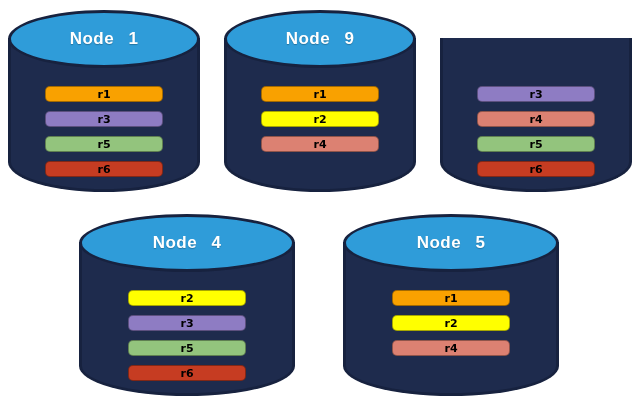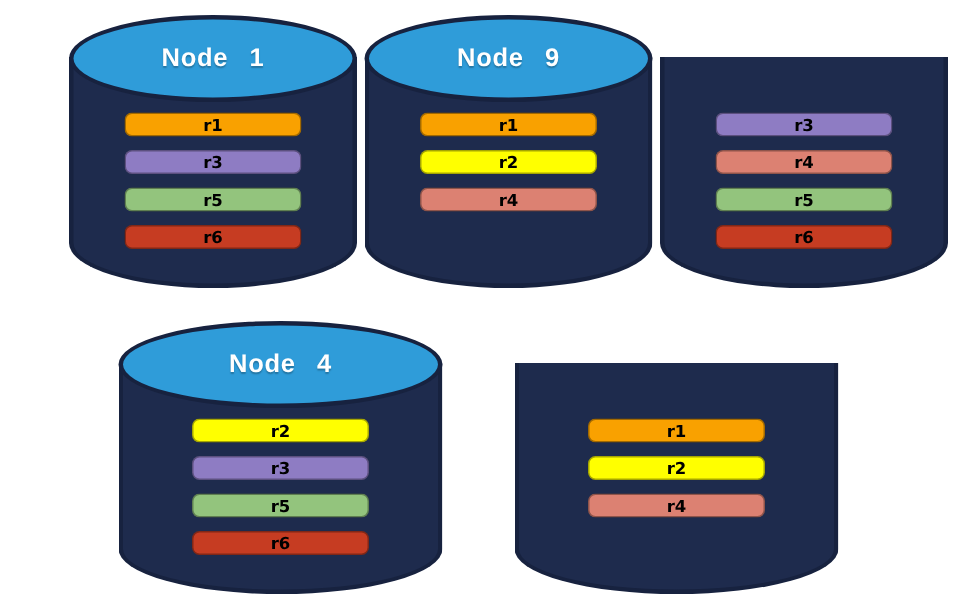--- a/index.html
+++ b/index.html
@@ -16,21 +16,20 @@
     width: 638px;
     height: 402px;
   }
   .row {
     display: flex;
     box-sizing: border-box;
   }
   .row-top {
     padding: 8px 6px 0 8px;
     justify-content: space-between;
-    margin-left: 38px;
   }
   .row-bottom {
     margin-top: 20px;
     justify-content: center;
     gap: 48px;
   }
   .node {
     position: relative;
     width: 192px;
     height: 184px;
@@ -67,21 +66,21 @@
     font-weight: bold;
     font-size: 17px;
     word-spacing: 9px;
     letter-spacing: 0.5px;
     text-shadow: 0 1px 1px rgba(0,0,0,0.25);
   }
   .bars {
     position: absolute;
     left: 50%;
     transform: translateX(-50%);
-    top: 67px;
+    top: 78px;
     width: 118px;
     display: flex;
     flex-direction: column;
     gap: 9px;
     justify-content: center;
   }
   .bar {
     height: 14px;
     border-radius: 5px;
     border: 1px solid rgba(0,0,0,0.35);
@@ -144,20 +143,23 @@
     <div class="bars">
           <div class="bar" style="background: rgb(255, 255, 0);">r2</div>
           <div class="bar" style="background: rgb(142, 124, 195);">r3</div>
           <div class="bar" style="background: rgb(147, 196, 125);">r5</div>
           <div class="bar" style="background: rgb(198, 60, 34);">r6</div>
         </div>
   </div>
 
   <div class="node">
     <div class="cyl-body"></div>
+    <div class="cyl-top">
+      <span class="node-label">Node 5</span>
+    </div>
     <div class="bars">
           <div class="bar" style="background: rgb(249, 161, 0);">r1</div>
           <div class="bar" style="background: rgb(255, 255, 0);">r2</div>
           <div class="bar" style="background: rgb(220, 129, 114);">r4</div>
         </div>
   </div>
 </div>
 </div>
 
 </body></html>

